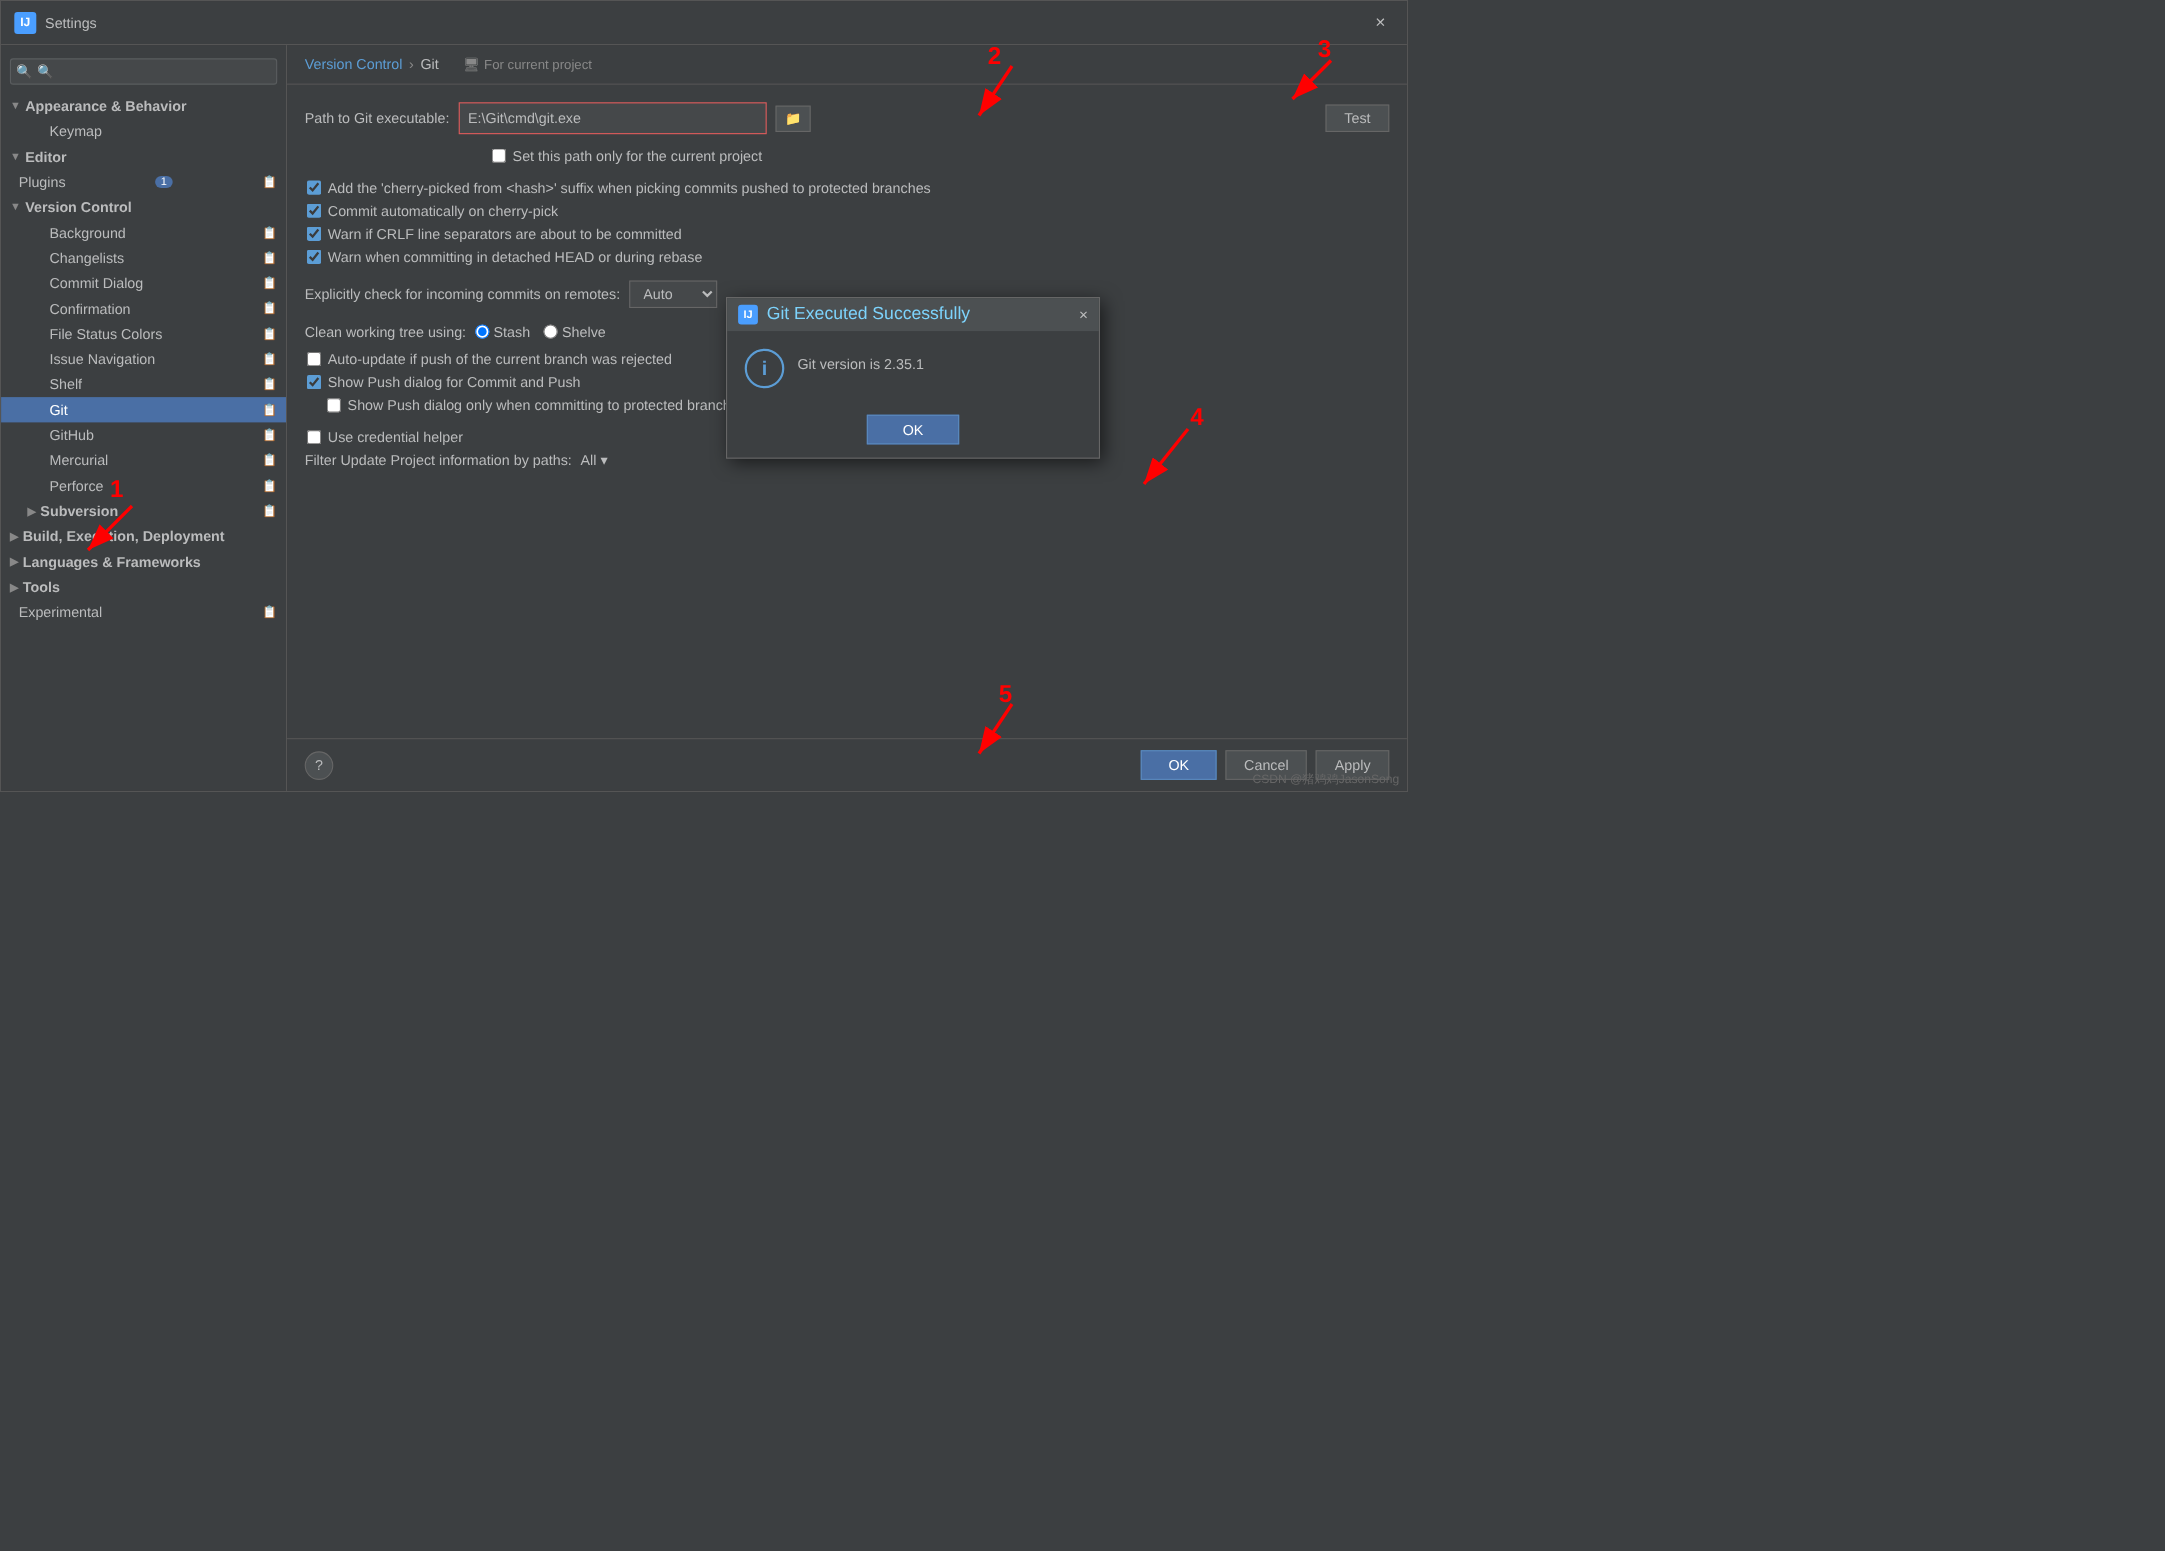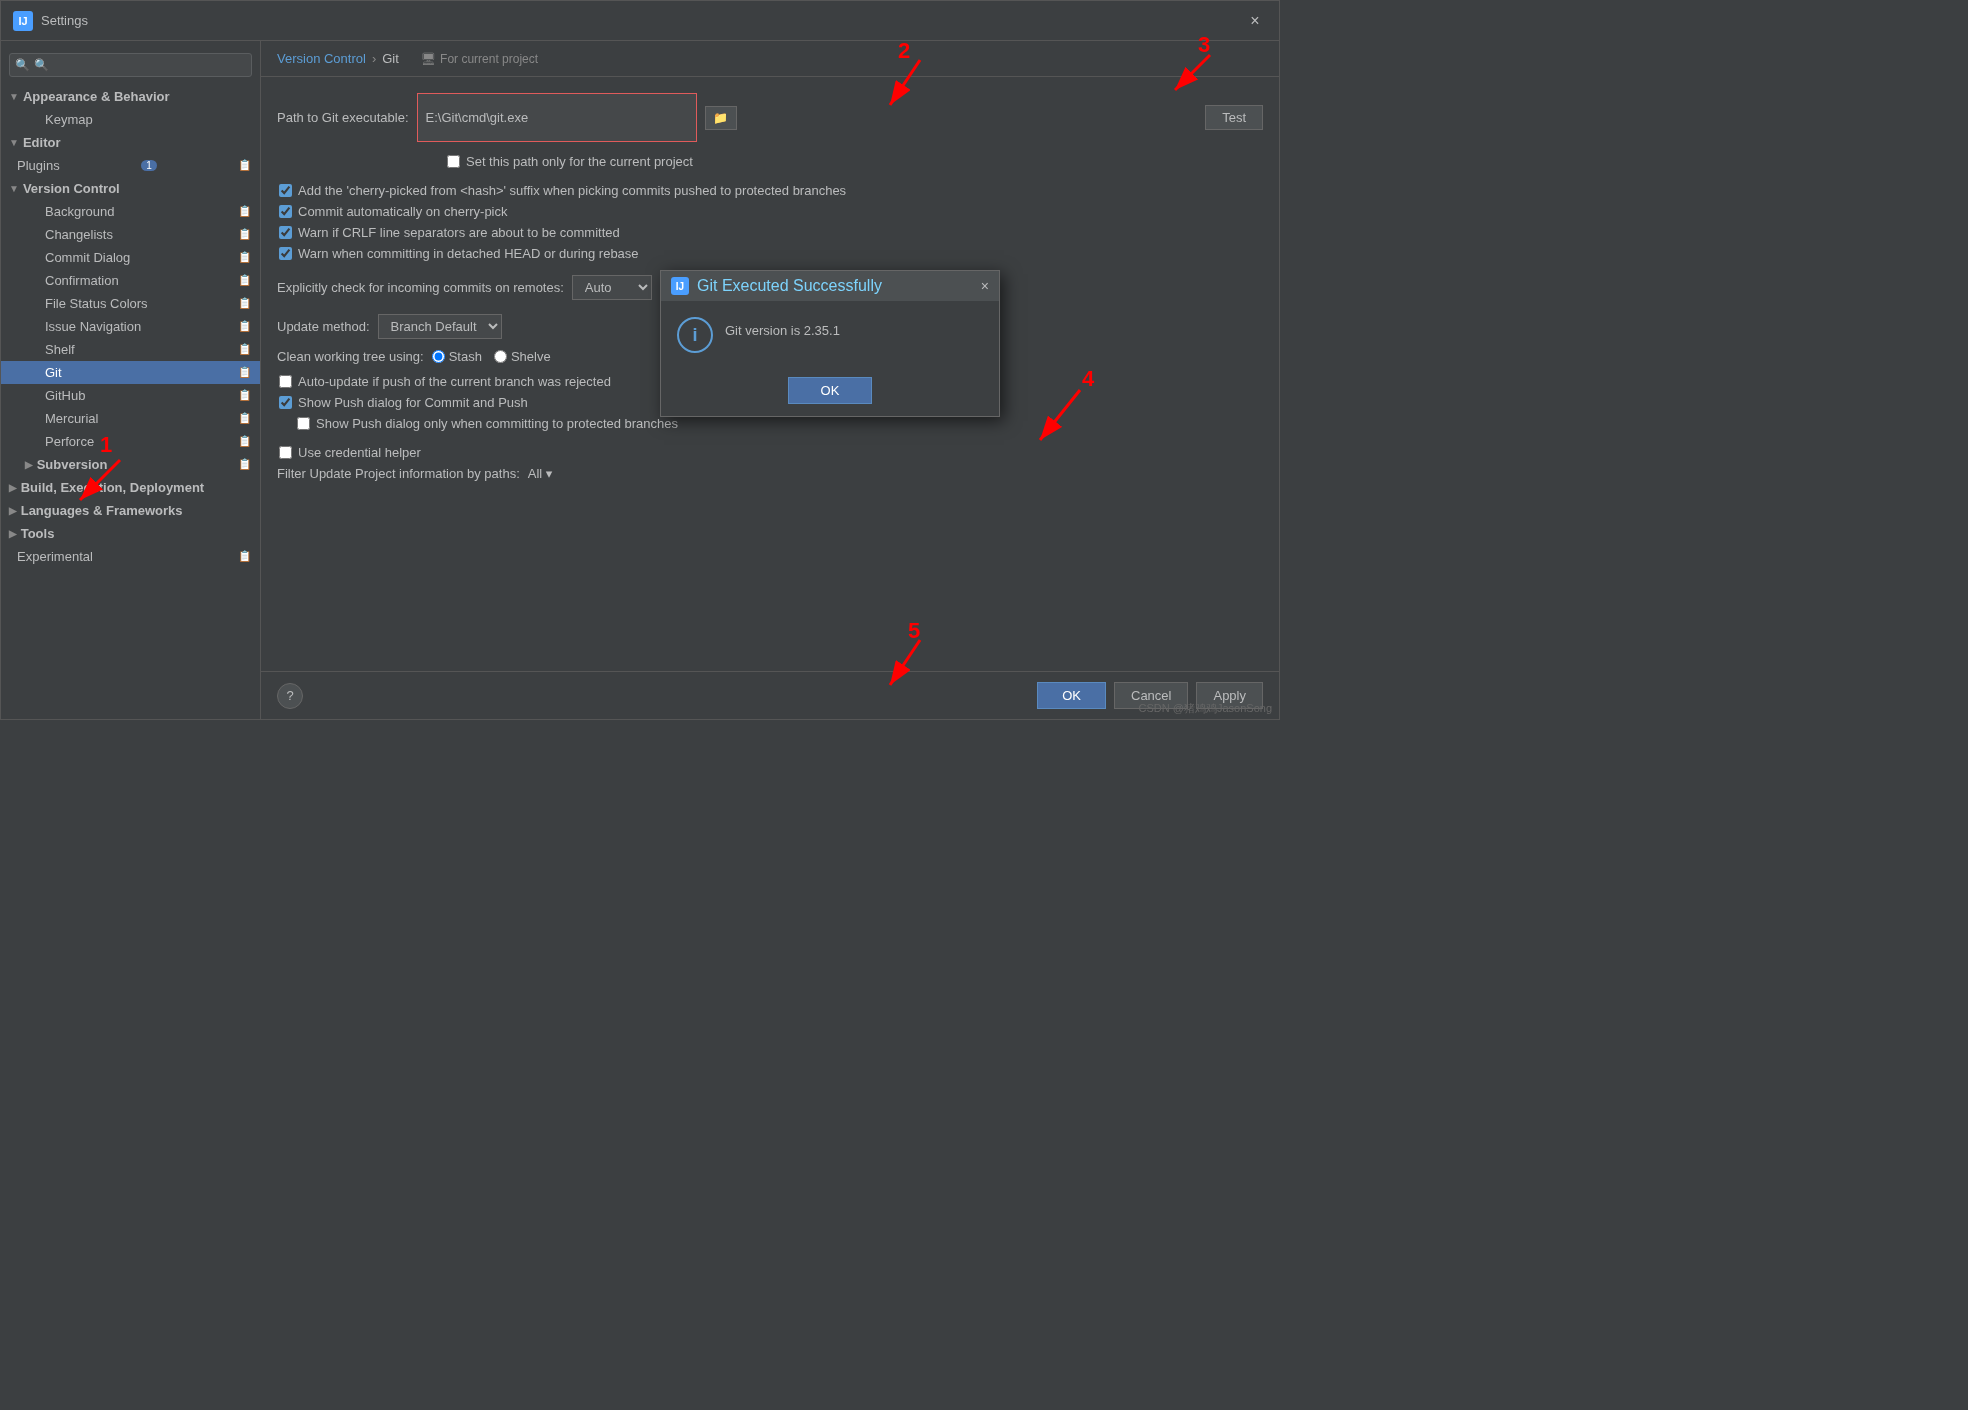--- a/index.html
+++ b/index.html
@@ -163,21 +163,21 @@
     }
     .form-label {
       color: #bbbcbd;
       font-size: 13px;
       white-space: nowrap;
     }
     .path-input {
       background: #45484a;
       border: 1px solid #5a5d5f;
       color: #bbbcbd;
-      padding: 16px 8px;
+      padding: 6px 8px;
       font-size: 13px;
       flex: 1;
       outline: none;
     }
     .path-input.highlighted {
       border-color: #e05b5b;
       background: #45484a;
     }
     .browse-btn {
       background: #4c5052;
@@ -584,28 +584,20 @@
           <span class="form-label">Explicitly check for incoming commits on remotes:</span>
           <select class="select-box">
             <option>Auto</option>
             <option>Always</option>
             <option>Never</option>
           </select>
         </div>
 
         <div class="section-gap"></div>
 
-        <div class="inline-row">
-          <span class="form-label">Update method:</span>
-          <select class="select-box">
-            <option>Branch Default</option>
-            <option>Merge</option>
-            <option>Rebase</option>
-          </select>
-        </div>
 
         <div class="inline-row">
           <span class="form-label">Clean working tree using:</span>
           <div class="radio-group">
             <label>
               <input type="radio" name="clean" checked="" style="">
               <span>Stash</span>
             </label>
             <label>
               <input type="radio" name="clean" style="">

